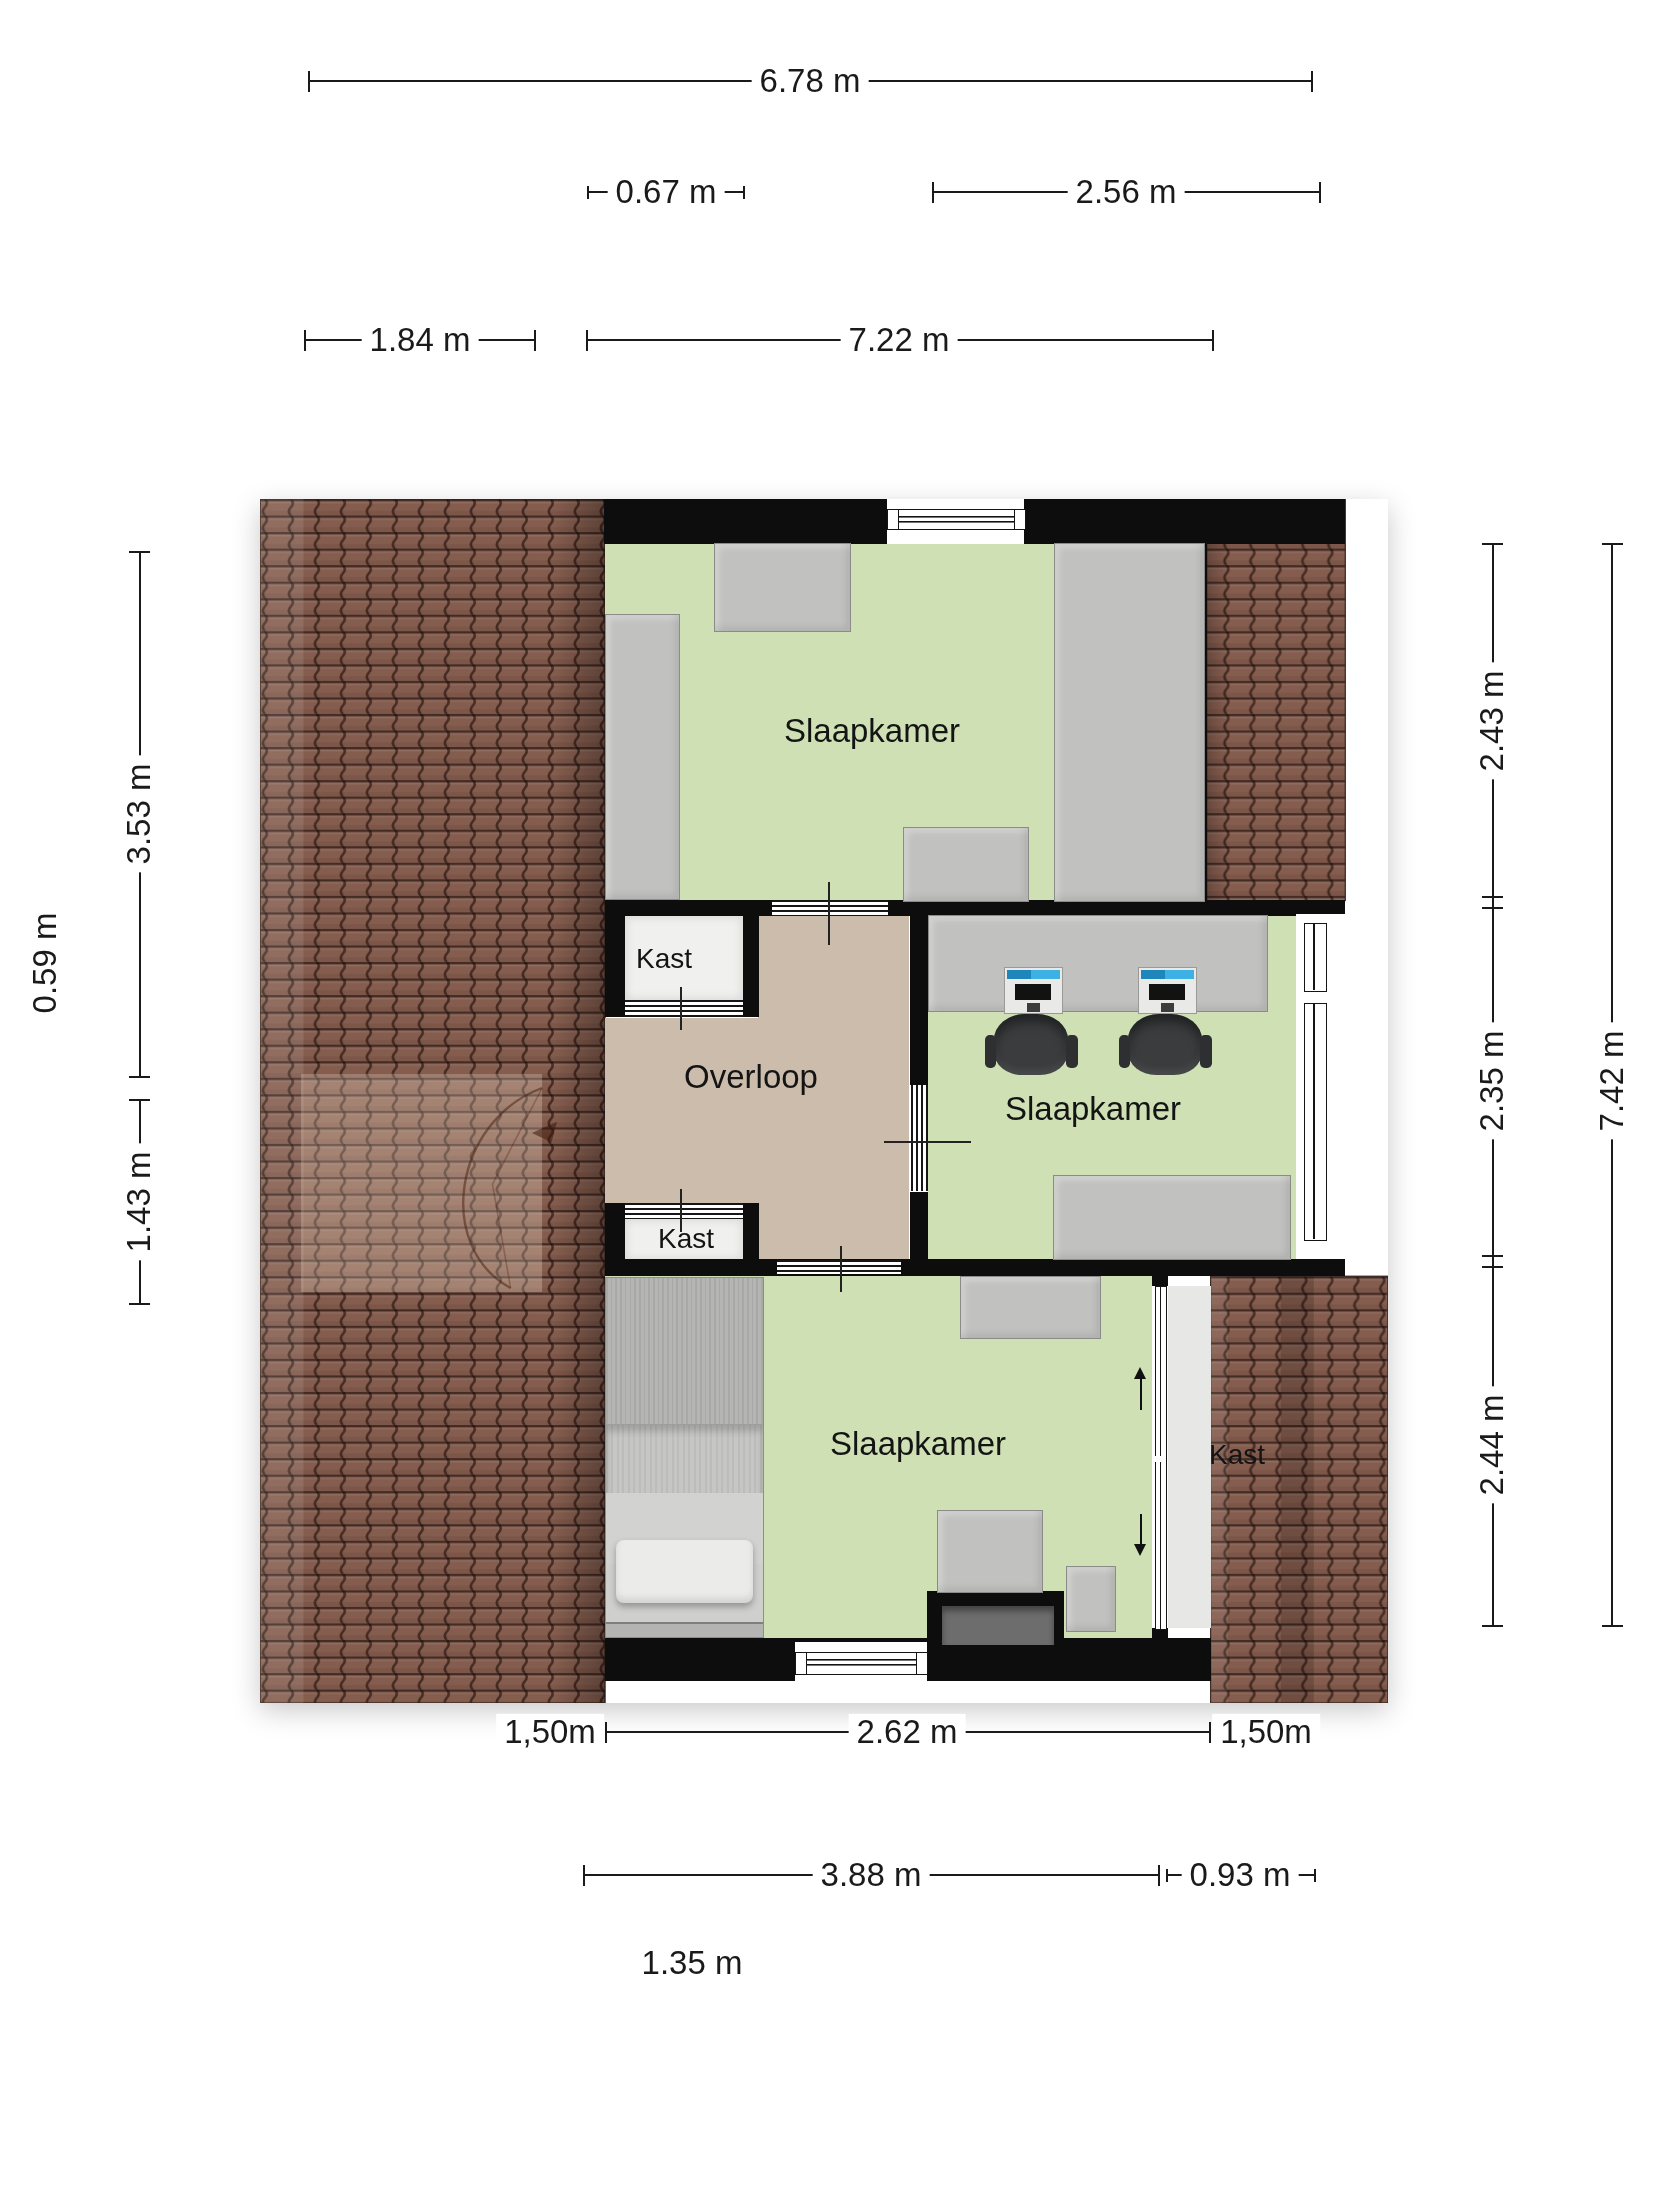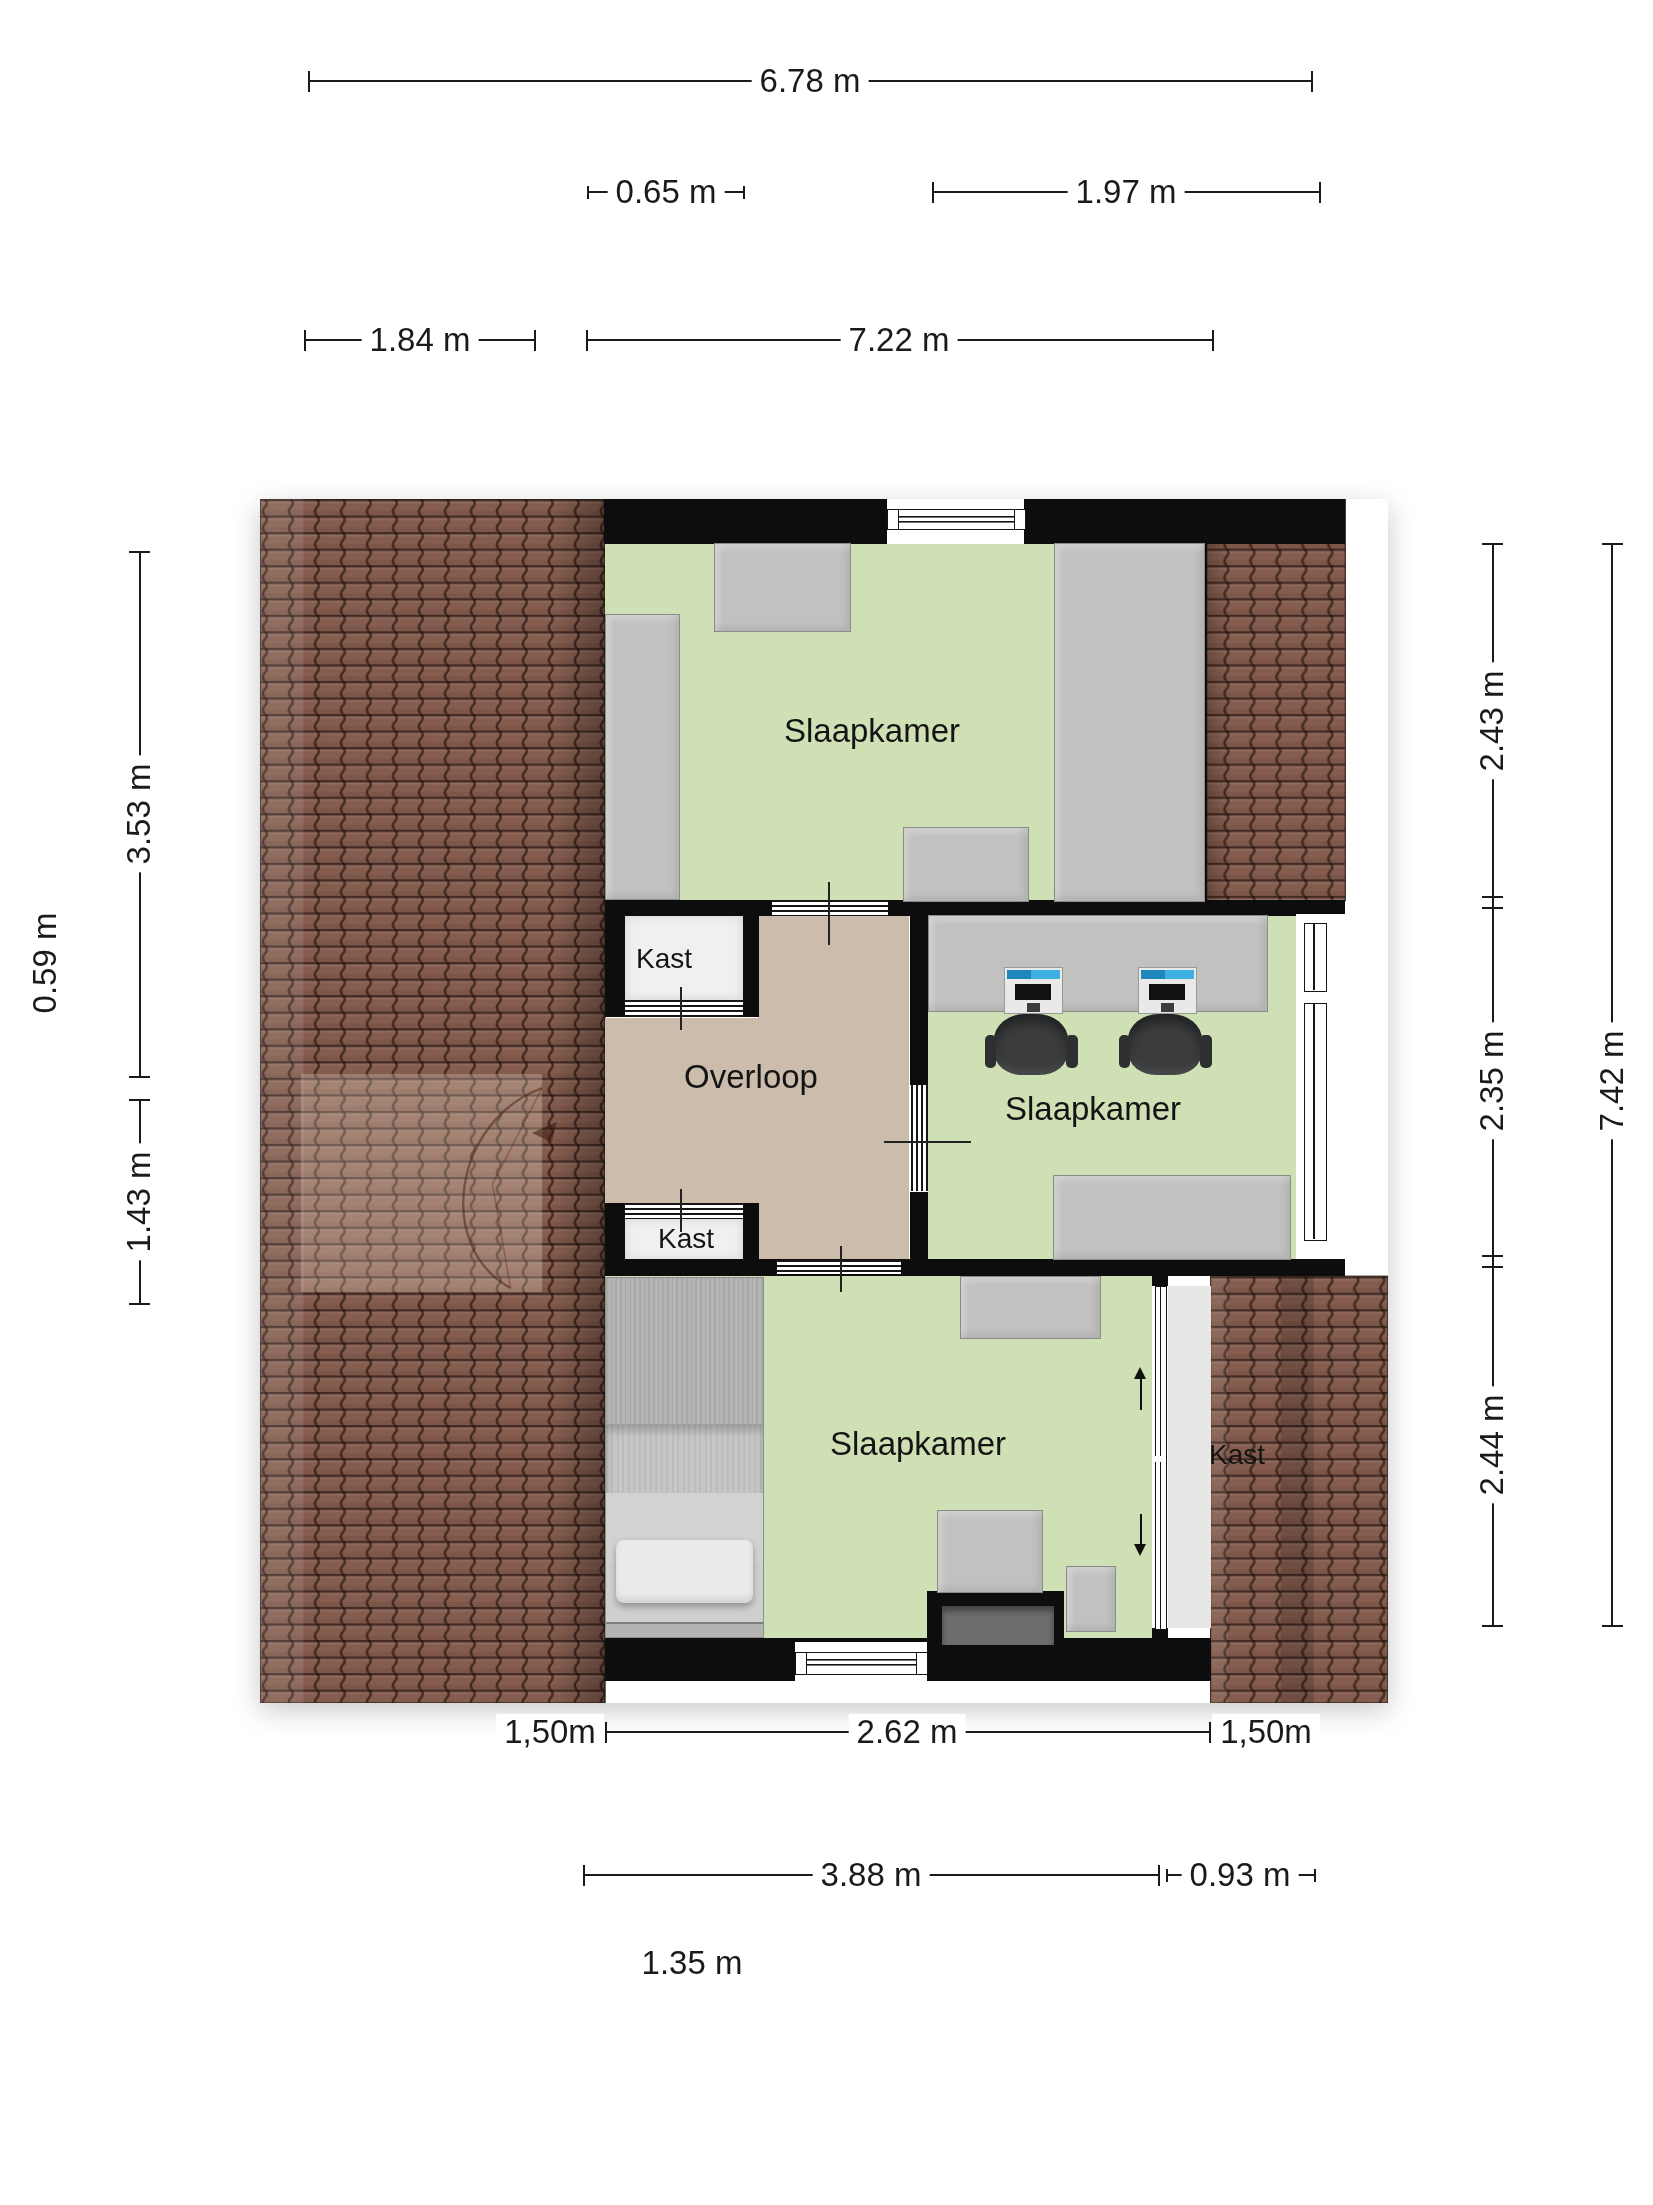--- a/index.html
+++ b/index.html
@@ -210,27 +210,27 @@
   <div>
     <div class="dim-line-h" style="left:308px;top:80px;width:1004px;"></div>
     <div class="tick-v" style="left:308px;top:71px;"></div>
     <div class="tick-v" style="left:1311px;top:71px;"></div>
     <div class="dim-label" style="left:810px;top:81px;">6.78 m</div>
   </div>
   <div>
     <div class="dim-line-h" style="left:587px;top:191px;width:158px;"></div>
     <div class="tick-v small" style="left:587px;top:186px;"></div>
     <div class="tick-v small" style="left:743px;top:186px;"></div>
-    <div class="dim-label" style="left:666px;top:192px;">0.65 m</div>
+    <div class="dim-label" style="left:666px;top:192px;">0.67 m</div>
   </div>
   <div>
     <div class="dim-line-h" style="left:932px;top:191px;width:389px;"></div>
     <div class="tick-v" style="left:932px;top:182px;"></div>
     <div class="tick-v" style="left:1319px;top:182px;"></div>
-    <div class="dim-label" style="left:1126px;top:192px;">1.97 m</div>
+    <div class="dim-label" style="left:1126px;top:192px;">2.56 m</div>
   </div>
   <div>
     <div class="dim-line-h" style="left:304px;top:339px;width:232px;"></div>
     <div class="tick-v" style="left:304px;top:330px;"></div>
     <div class="tick-v" style="left:534px;top:330px;"></div>
     <div class="dim-label" style="left:420px;top:340px;">1.84 m</div>
   </div>
   <div>
     <div class="dim-line-h" style="left:586px;top:339px;width:628px;"></div>
     <div class="tick-v" style="left:586px;top:330px;"></div>

